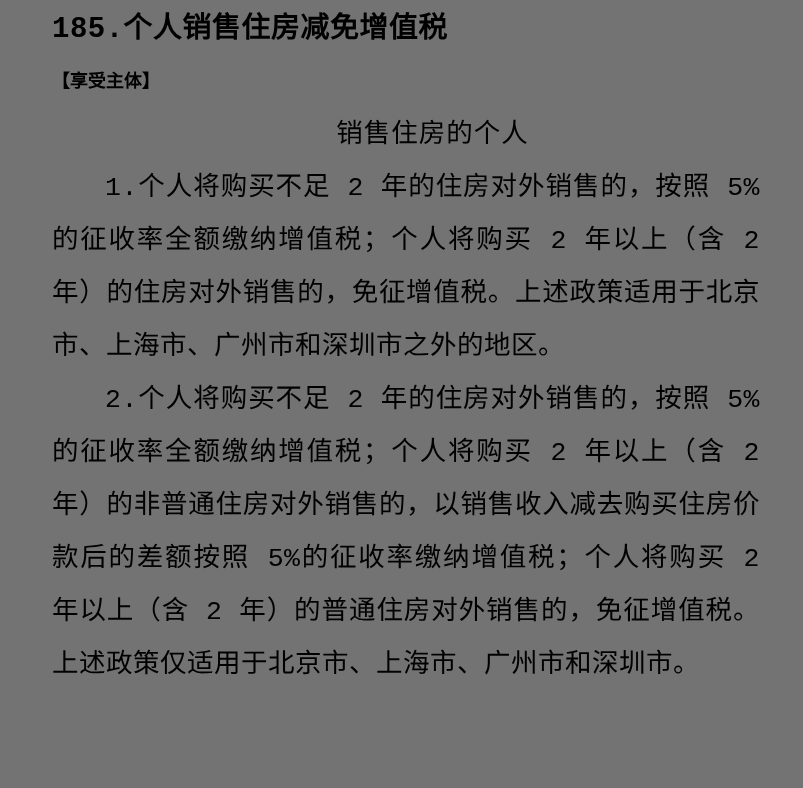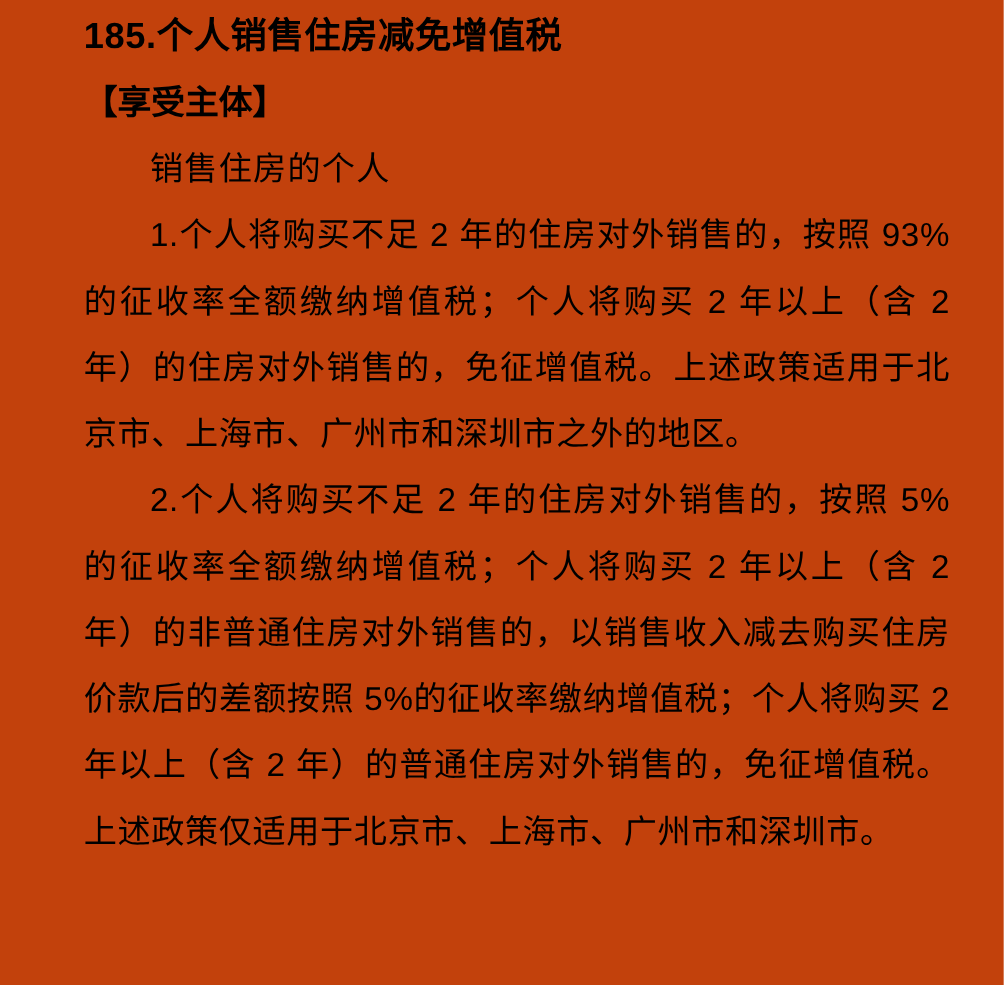--- a/index.html
+++ b/index.html
@@ -9,63 +9,63 @@
   }
   body {
     width: 803px;
     height: 788px;
     overflow: hidden;
   }
   .page {
     box-sizing: border-box;
     width: 803px;
     height: 788px;
-    padding: 3px 43px 0 67px;
-    background: #c2410c;
+    padding: 3px 43px 0 52px;
+    background: #737373;
     color: #000000;
-    font-family: Liberation Sans, sans-serif;
+    font-family: Liberation Mono, monospace;
     font-size: 26.5px;
     line-height: 53px;
   }
   .doc-title {
     margin: 0;
     font-size: 29px;
     font-weight: bold;
     line-height: 53px;
     letter-spacing: 0.5px;
   }
   .section-heading {
     margin: 0;
-    font-size: 27px;
+    font-size: 18px;
     font-weight: bold;
     line-height: 53px;
   }
   .para {
     margin: 0;
     text-indent: 2em;
     text-align: justify;
     letter-spacing: 0.5px;
   }
   .para-single {
     margin: 0;
     text-indent: 2em;
-    text-align: left;
+    text-align: center;
     letter-spacing: 1px;
   }
 </style>
 </head>
 <body>
 
 <div class="page">
 
   <h1 class="doc-title">185.个人销售住房减免增值税</h1>
 
   <h2 class="section-heading">【享受主体】</h2>
 
   <p class="para-single">销售住房的个人</p>
 
 
 
-  <p class="para">1.个人将购买不足 2 年的住房对外销售的，按照 93%的征收率全额缴纳增值税；个人将购买 2 年以上（含 2 年）的住房对外销售的，免征增值税。上述政策适用于北京市、上海市、广州市和深圳市之外的地区。</p>
+  <p class="para">1.个人将购买不足 2 年的住房对外销售的，按照 5%的征收率全额缴纳增值税；个人将购买 2 年以上（含 2 年）的住房对外销售的，免征增值税。上述政策适用于北京市、上海市、广州市和深圳市之外的地区。</p>
 
   <p class="para">2.个人将购买不足 2 年的住房对外销售的，按照 5%的征收率全额缴纳增值税；个人将购买 2 年以上（含 2 年）的非普通住房对外销售的，以销售收入减去购买住房价款后的差额按照 5%的征收率缴纳增值税；个人将购买 2 年以上（含 2 年）的普通住房对外销售的，免征增值税。上述政策仅适用于北京市、上海市、广州市和深圳市。</p>
 
 </div>
 
 </body></html>

